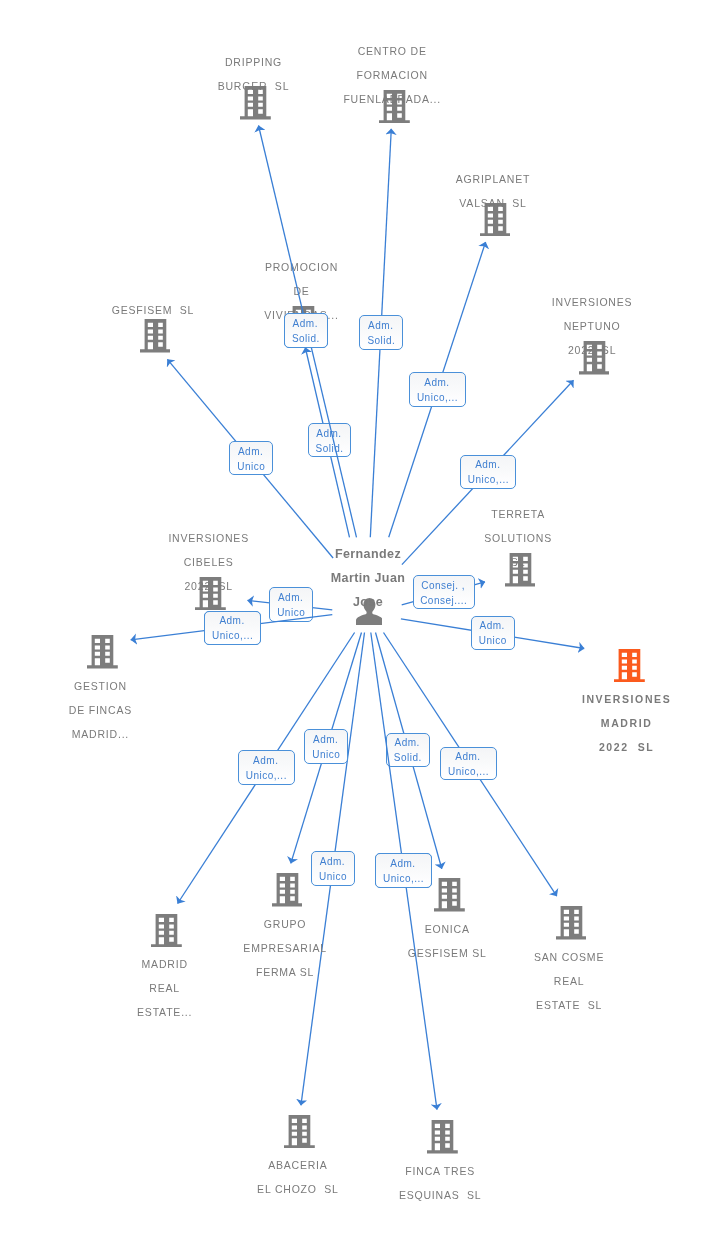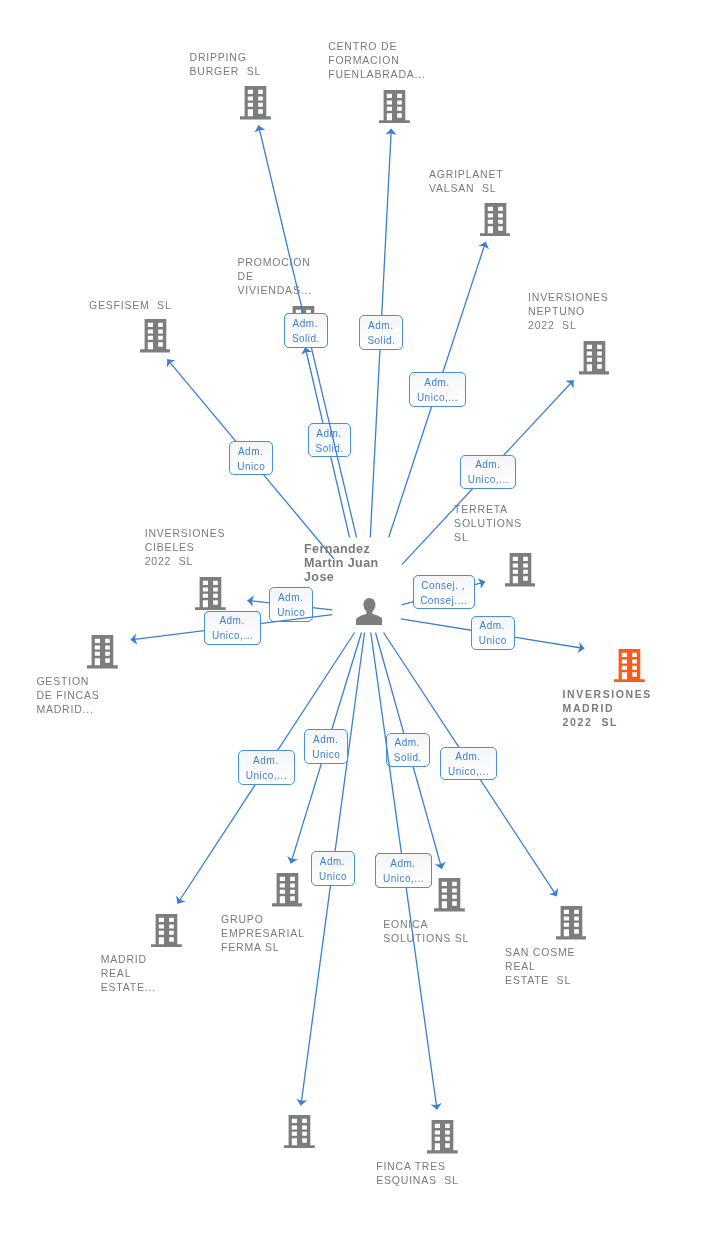--- a/index.html
+++ b/index.html
@@ -3,22 +3,22 @@
 <meta charset="utf-8">
 <title>Relationship diagram</title>
 <style>
   html,body{margin:0;padding:0;background:#ffffff;}
   body{width:728px;height:1235px;position:relative;overflow:hidden;
        font-family:"Liberation Sans",sans-serif;-webkit-font-smoothing:antialiased;}
   #stage{position:absolute;left:0;top:0;width:728px;height:1235px;}
   #edge-layer,#edge-overlay{position:absolute;left:0;top:0;width:728px;height:1235px;
                             pointer-events:none;}
   .node{position:absolute;}
-  .node-caption{position:absolute;color:#7a7a7a;font-size:10.5px;
-                letter-spacing:0.8px;line-height:14px;white-space:pre;left:16px;width:100%;}
+  .node-caption{position:absolute;text-align:center;color:#7a7a7a;font-size:10.5px;
+                letter-spacing:0.8px;line-height:24px;white-space:pre;left:0;width:100%;}
   .node-icon{position:absolute;}
   .edge-label{position:absolute;border:1.2px solid #4a90d9;border-radius:5px;
           background:linear-gradient(180deg,#f4f5f7 0%,#f8f9fa 40%,#fdfdfe 78%,#ffffff 100%);
           color:#3f7fd0;font-size:10px;letter-spacing:0.5px;line-height:15px;
           text-align:center;white-space:pre;display:flex;align-items:center;
           justify-content:center;box-sizing:border-box;text-indent:-1.2px;
           padding-top:1px;}
   #watermark{position:absolute;left:648px;top:1270px;width:80px;height:22px;}
   #watermark > *{position:absolute;}
   #watermark span{color:#2b6a7e;font-size:15.2px;font-style:italic;
@@ -153,36 +153,38 @@
         <div class="node-caption" style="margin-left: -2px; top: 38.5px;">GRUPO
 EMPRESARIAL
 FERMA SL</div>
       </div>
       <div class="node" style="left: 369.2px; top: 878.1px; width: 160px; height: 33.5px;">
         <div class="node-icon" style="left: 64.6px; top: 0px;"><svg width="30.8" height="33.5" viewBox="0 0 30.8 33.5">
             <path fill="#7d7d7d" d="M4.6 0 H26.3 V30.3 H4.6 ZM0 30.3 H30.8 V33.5 H0 Z"></path>
             <path fill="#ffffff" d="M7.8 3.8 h5.2 v4.1 h-5.2 ZM18.2 3.8 h4.6 v4.1 h-4.6 ZM7.8 10.4 h5.2 v4.1 h-5.2 ZM18.2 10.4 h4.6 v4.1 h-4.6 ZM7.8 16.8 h5.2 v3.9 h-5.2 ZM18.2 16.8 h4.6 v3.9 h-4.6 ZM7.8 23.3 h5.2 v7.0 h-5.2 ZM18.2 23.3 h4.6 v4.5 h-4.6 Z"></path>
           </svg></div>
         <div class="node-caption" style="margin-left: -2px; top: 38.5px;">EONICA
-SOLUTIONS SL</div>
+GESFISEM SL</div>
       </div>
       <div class="node" style="left: 491.1px; top: 906.4px; width: 160px; height: 33.5px;">
         <div class="node-icon" style="left: 64.6px; top: 0px;"><svg width="30.8" height="33.5" viewBox="0 0 30.8 33.5">
             <path fill="#7d7d7d" d="M4.6 0 H26.3 V30.3 H4.6 ZM0 30.3 H30.8 V33.5 H0 Z"></path>
             <path fill="#ffffff" d="M7.8 3.8 h5.2 v4.1 h-5.2 ZM18.2 3.8 h4.6 v4.1 h-4.6 ZM7.8 10.4 h5.2 v4.1 h-5.2 ZM18.2 10.4 h4.6 v4.1 h-4.6 ZM7.8 16.8 h5.2 v3.9 h-5.2 ZM18.2 16.8 h4.6 v3.9 h-4.6 ZM7.8 23.3 h5.2 v7.0 h-5.2 ZM18.2 23.3 h4.6 v4.5 h-4.6 Z"></path>
           </svg></div>
         <div class="node-caption" style="margin-left: -2px; top: 38.5px;">SAN COSME
 REAL
 ESTATE  SL</div>
       </div>
       <div class="node" style="left: 219.9px; top: 1114.9px; width: 160px; height: 33.5px;">
         <div class="node-icon" style="left: 64.6px; top: 0px;"><svg width="30.8" height="33.5" viewBox="0 0 30.8 33.5">
             <path fill="#7d7d7d" d="M4.6 0 H26.3 V30.3 H4.6 ZM0 30.3 H30.8 V33.5 H0 Z"></path>
             <path fill="#ffffff" d="M7.8 3.8 h5.2 v4.1 h-5.2 ZM18.2 3.8 h4.6 v4.1 h-4.6 ZM7.8 10.4 h5.2 v4.1 h-5.2 ZM18.2 10.4 h4.6 v4.1 h-4.6 ZM7.8 16.8 h5.2 v3.9 h-5.2 ZM18.2 16.8 h4.6 v3.9 h-4.6 ZM7.8 23.3 h5.2 v7.0 h-5.2 ZM18.2 23.3 h4.6 v4.5 h-4.6 Z"></path>
           </svg></div>
+        <div class="node-caption" style="margin-left: -2px; top: 38.5px;">ABACERIA
+EL CHOZO  SL</div>
       </div>
       <div class="node" style="left: 362.2px; top: 1120.1px; width: 160px; height: 33.5px;">
         <div class="node-icon" style="left: 64.6px; top: 0px;"><svg width="30.8" height="33.5" viewBox="0 0 30.8 33.5">
             <path fill="#7d7d7d" d="M4.6 0 H26.3 V30.3 H4.6 ZM0 30.3 H30.8 V33.5 H0 Z"></path>
             <path fill="#ffffff" d="M7.8 3.8 h5.2 v4.1 h-5.2 ZM18.2 3.8 h4.6 v4.1 h-4.6 ZM7.8 10.4 h5.2 v4.1 h-5.2 ZM18.2 10.4 h4.6 v4.1 h-4.6 ZM7.8 16.8 h5.2 v3.9 h-5.2 ZM18.2 16.8 h4.6 v3.9 h-4.6 ZM7.8 23.3 h5.2 v7.0 h-5.2 ZM18.2 23.3 h4.6 v4.5 h-4.6 Z"></path>
           </svg></div>
         <div class="node-caption" style="margin-left: -2px; top: 38.5px;">FINCA TRES
 ESQUINAS  SL</div>
       </div>
       <div class="node" style="left: 289px; top: 598px; width: 160px; height: 27px;">

